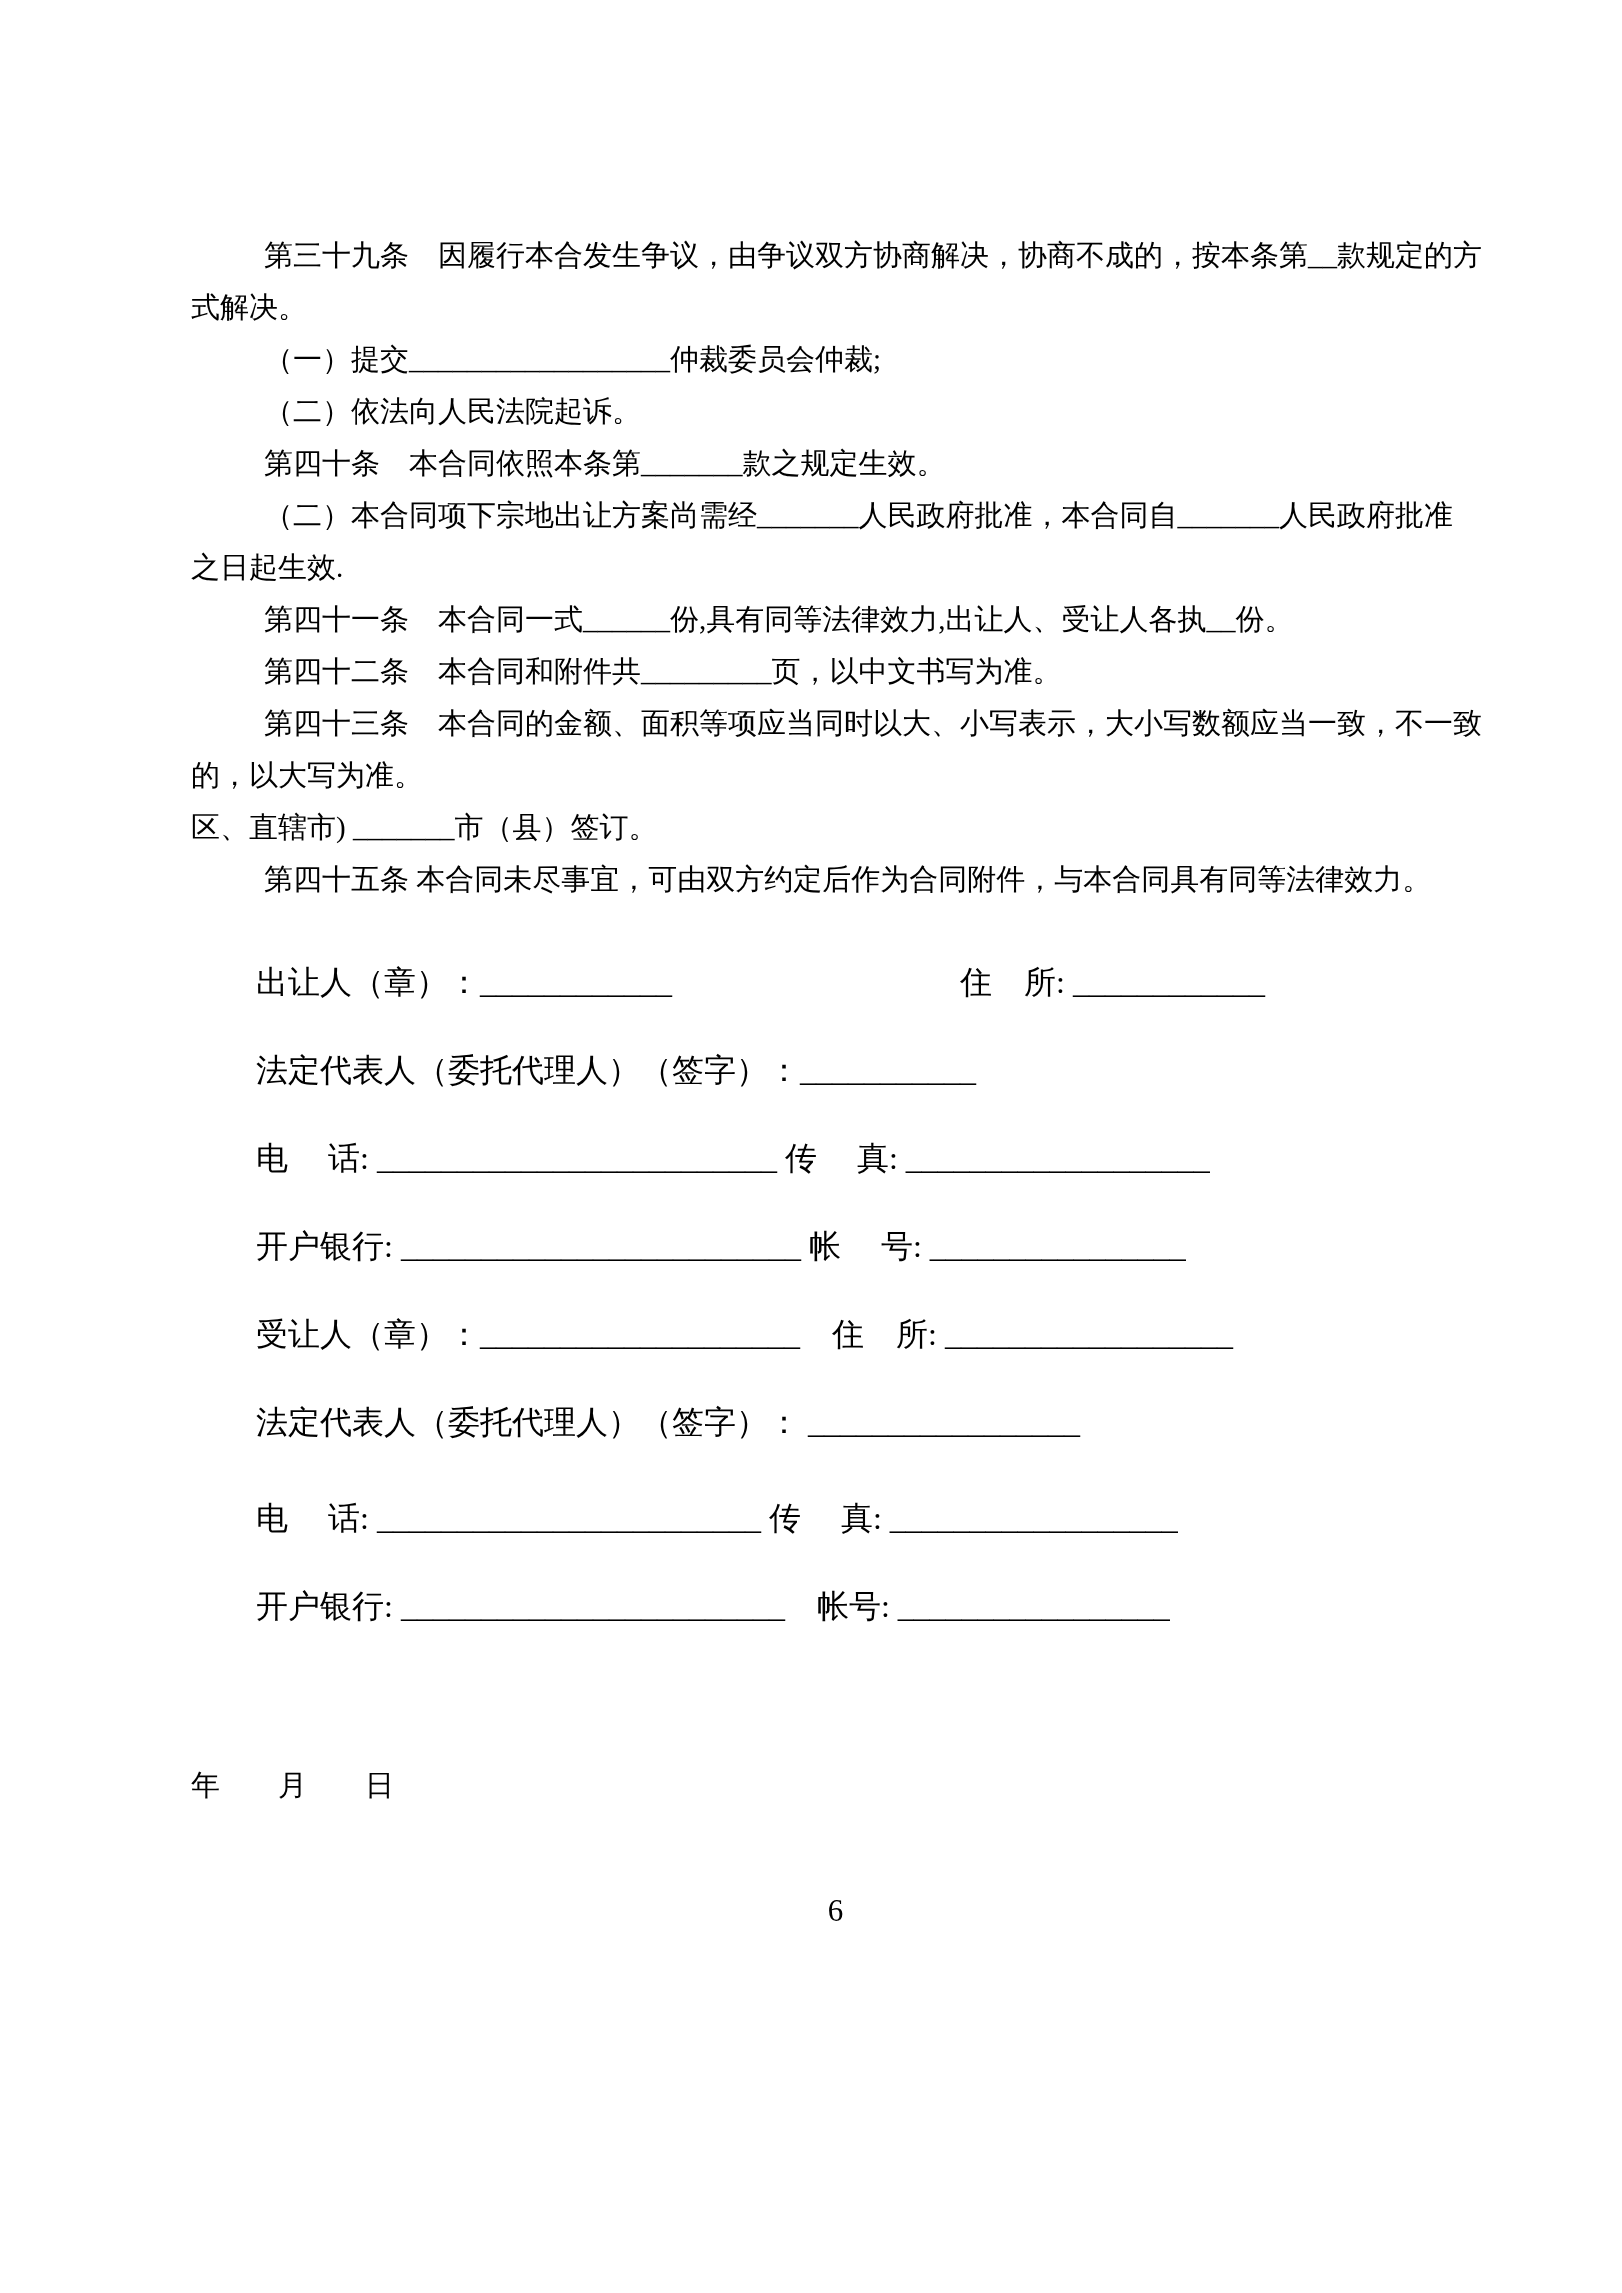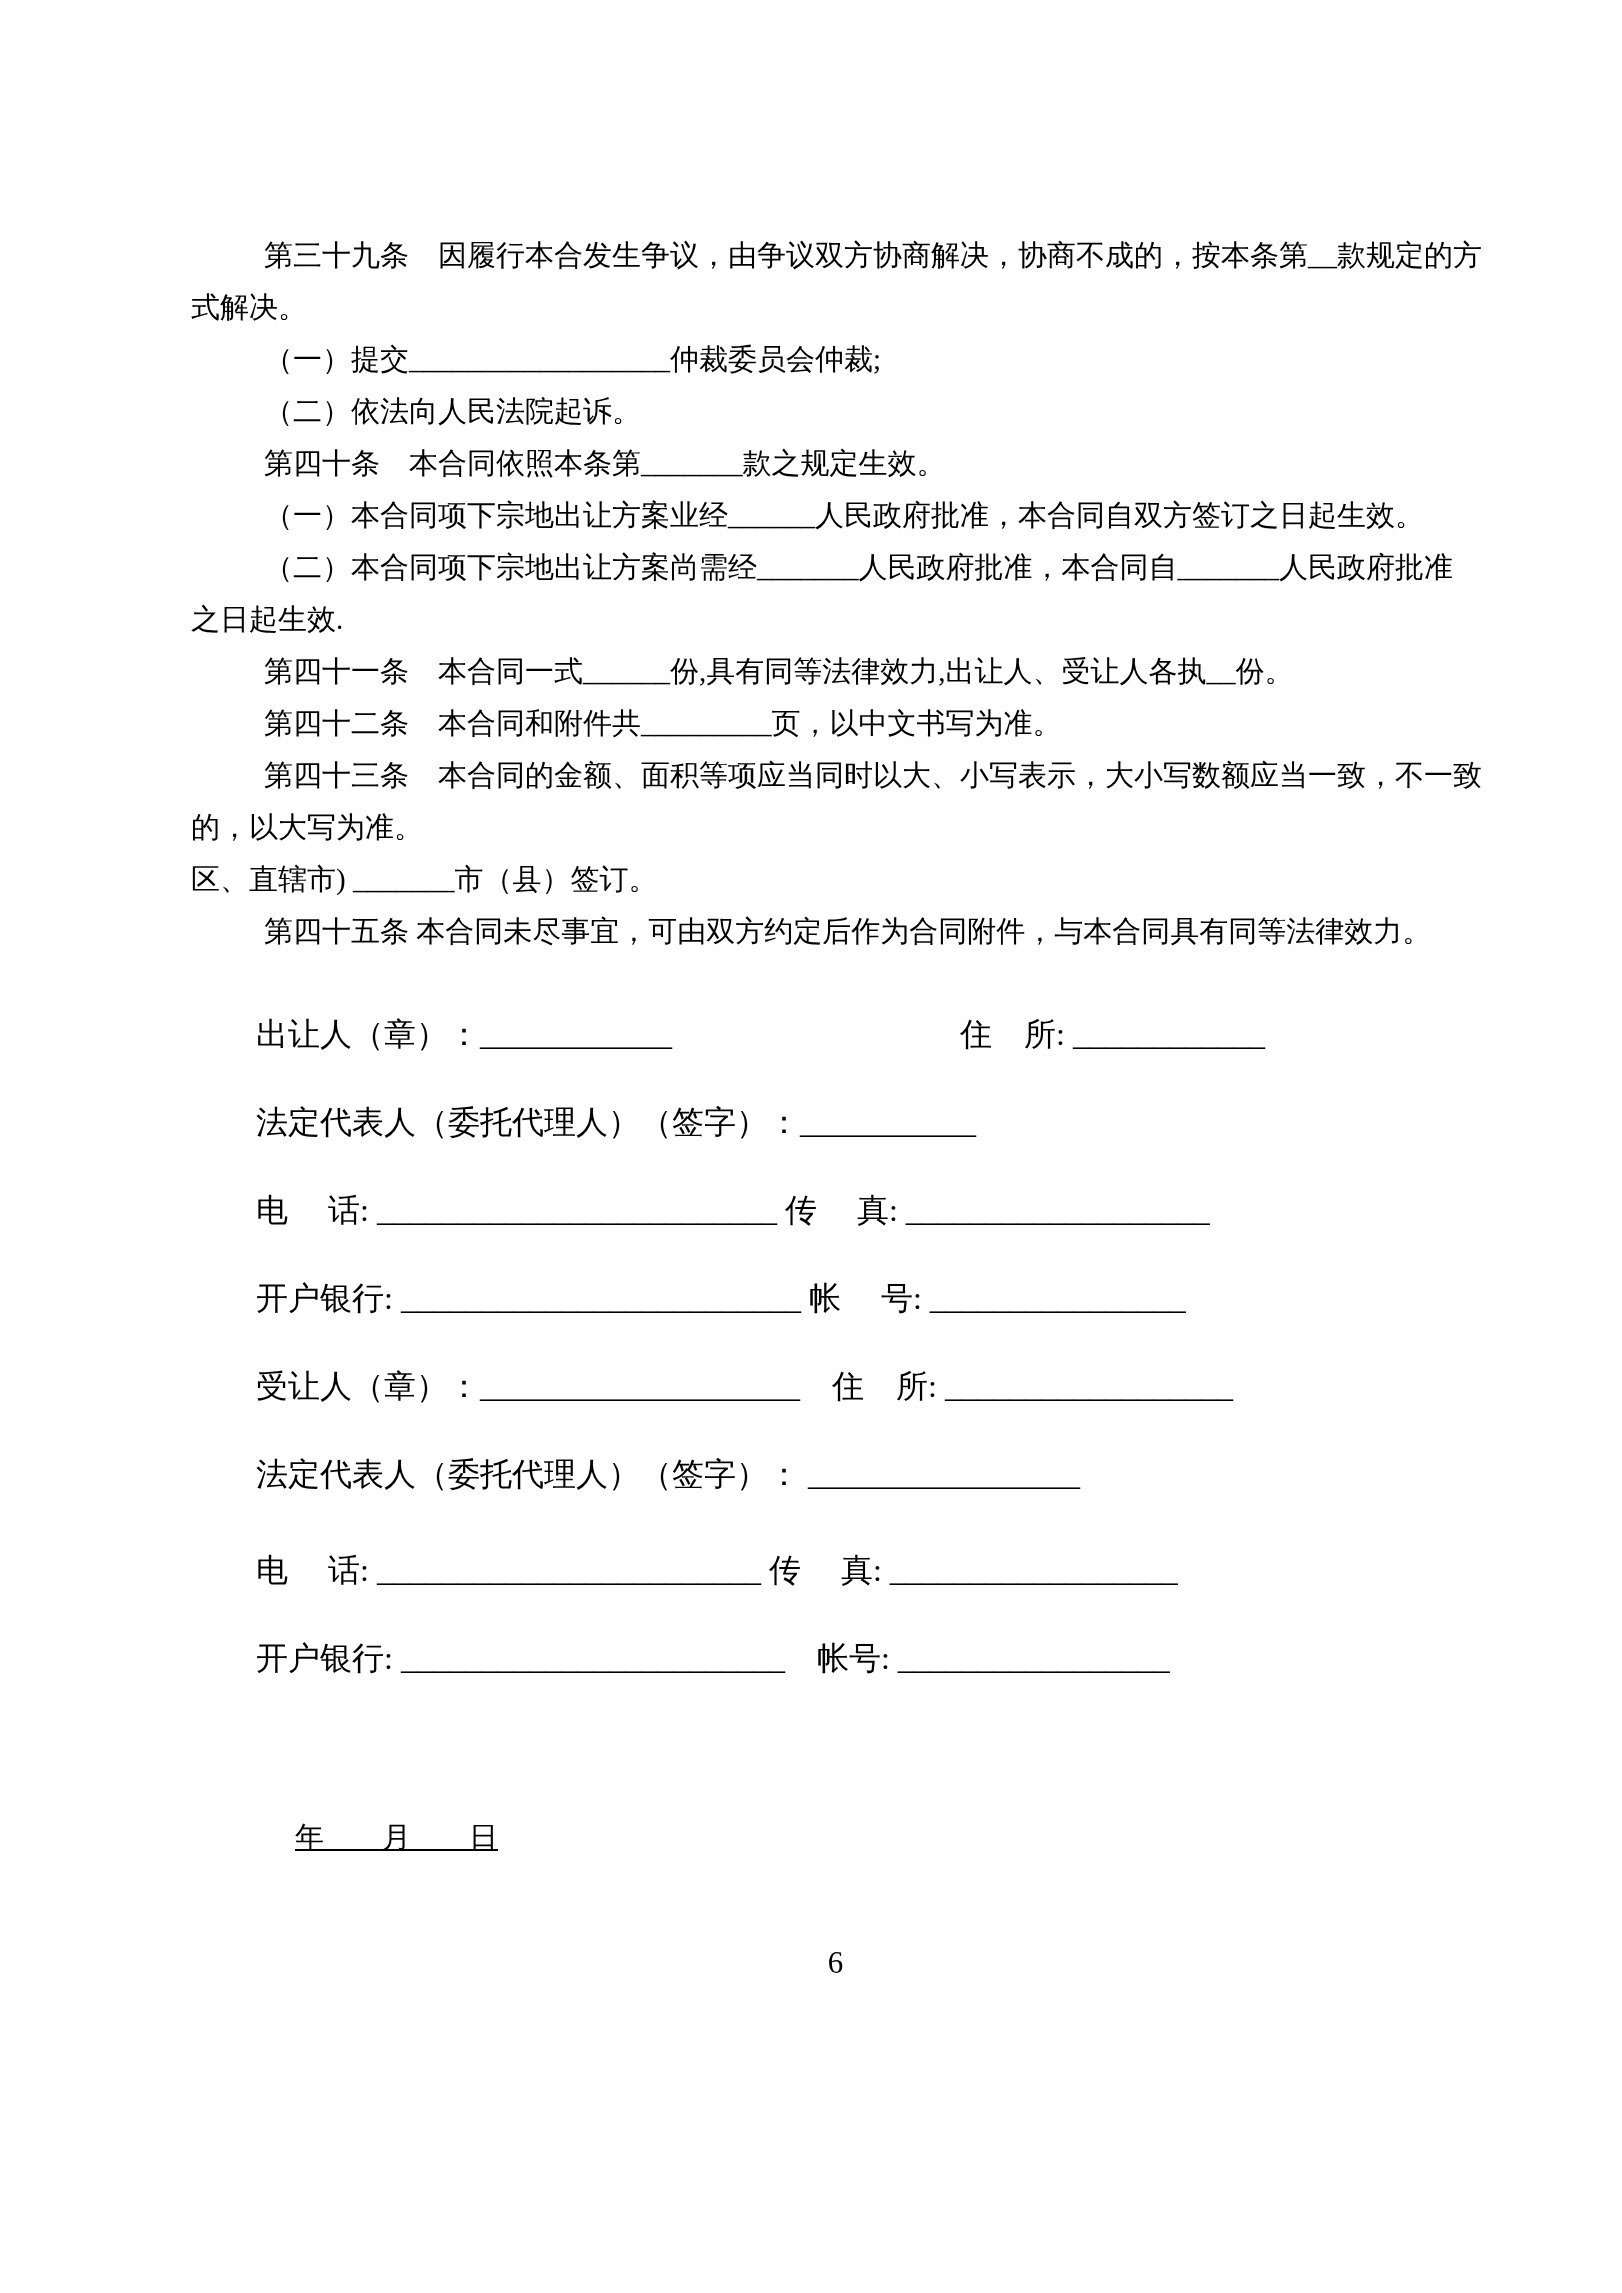--- a/index.html
+++ b/index.html
@@ -39,46 +39,43 @@
     font-size: 32px;
     line-height: 52px;
   }
   .sig-line.no-top {
     margin-top: 0;
   }
   .sig-line.extra-top {
     margin-top: 44px;
   }
   .date-line {
-    margin-left: 104px;
     margin-top: 127px;
     white-space: pre;
     font-size: 29px;
     line-height: 52px;
-    text-decoration: underline;
   }
   .page-num {
     margin-top: 82px;
     margin-left: -55px; 
     text-align: center;
     font-size: 31px;
     line-height: 36px;
   }
 </style>
 </head>
 <body>
 
 <div class="doc">
 
   <div class="line first">第三十九条　因履行本合发生争议，由争议双方协商解决，协商不成的，按本条第__款规定的方</div>
   <div class="line">式解决。</div>
   <div class="line first">（一）提交__________________仲裁委员会仲裁;</div>
   <div class="line first">（二）依法向人民法院起诉。</div>
   <div class="line first">第四十条　本合同依照本条第_______款之规定生效。</div>
-  <div class="line first">（一）本合同项下宗地出让方案业经______人民政府批准，本合同自双方签订之日起生效。</div>
   <div class="line first">（二）本合同项下宗地出让方案尚需经_______人民政府批准，本合同自_______人民政府批准</div>
   <div class="line">之日起生效.</div>
   <div class="line first">第四十一条　本合同一式______份,具有同等法律效力,出让人、受让人各执__份。</div>
   <div class="line first">第四十二条　本合同和附件共_________页，以中文书写为准。</div>
   <div class="line first">第四十三条　本合同的金额、面积等项应当同时以大、小写表示，大小写数额应当一致，不一致</div>
   <div class="line">的，以大写为准。</div>
   <div class="line">区、直辖市) _______市（县）签订。</div>
   <div class="line first">第四十五条 本合同未尽事宜，可由双方约定后作为合同附件，与本合同具有同等法律效力。</div>
 
   <div class="sig-block">

